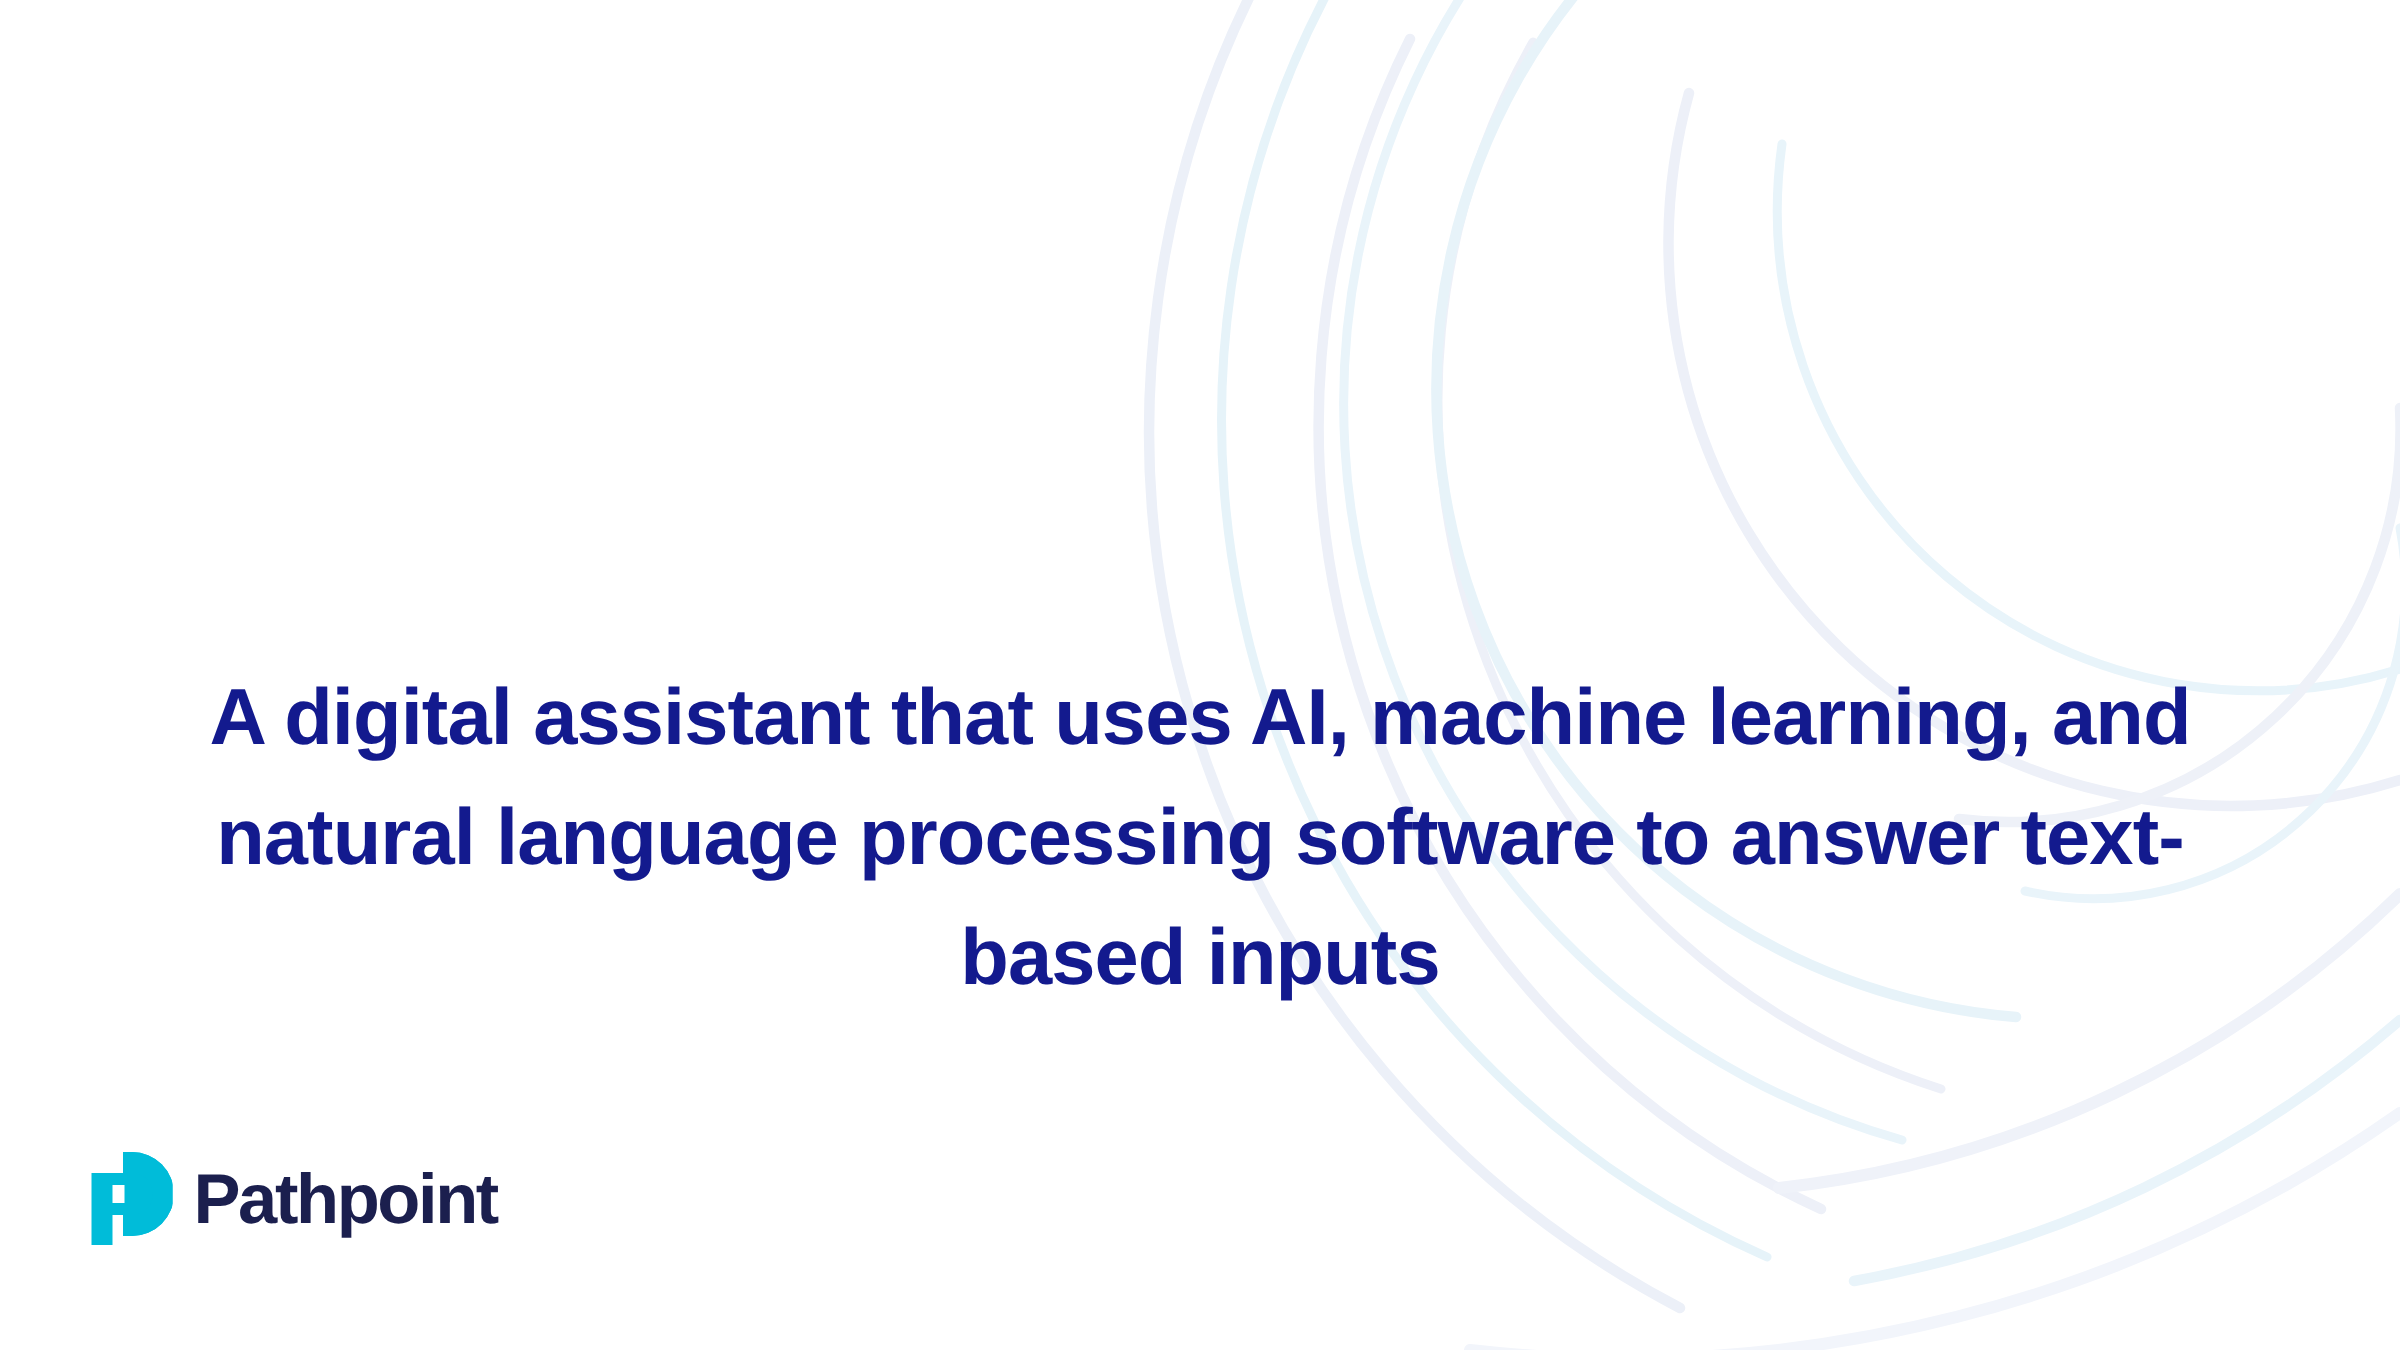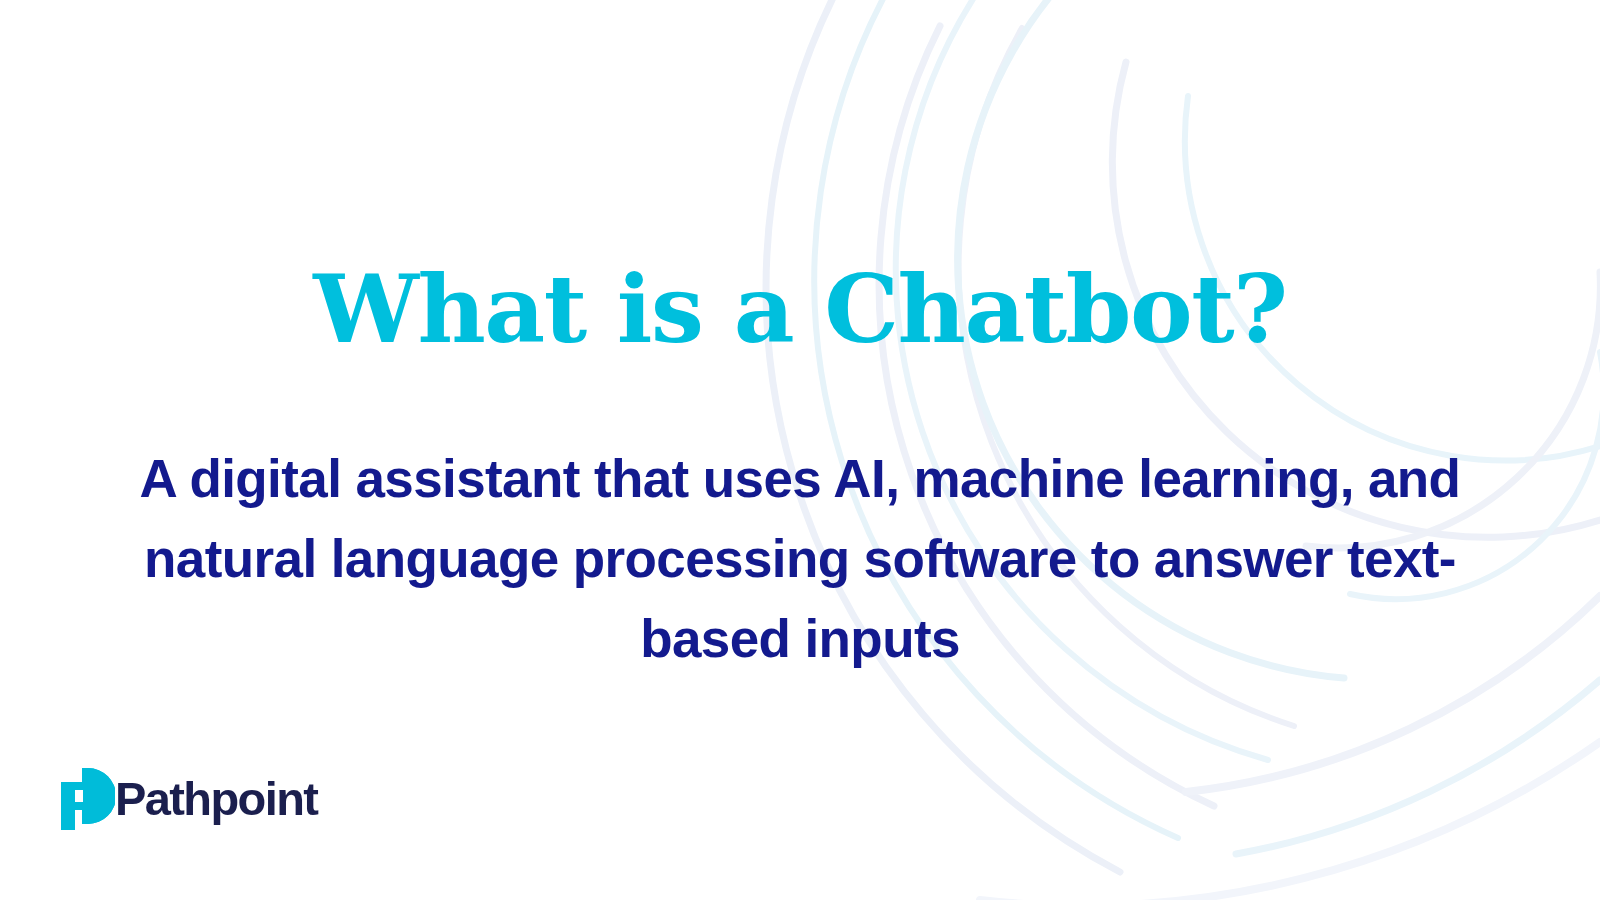--- a/index.html
+++ b/index.html
@@ -63,20 +63,21 @@
   }
 
   
   #logo {
     position: absolute;
     left: 55px;
     top: 766px;
     z-index: 3;
     display: flex;
     align-items: center;
+    gap: 14px;
   }
 
   #logo-mark {
     display: block;
     width: 60px;
     height: 66px;
   }
 
   #logo-wordmark {
     font-family: "Liberation Sans", sans-serif;
@@ -107,21 +108,20 @@
       <path d="M 1188 96 A 320 320 0 0 0 1600 446" stroke="#e8f4fa" stroke-width="6"></path>
       <path d="M 1600 272 A 262 262 0 0 1 1306 546" stroke="#eef1f8" stroke-width="7"></path>
       <path d="M 1600 352 A 208 208 0 0 1 1350 594" stroke="#e9f4fa" stroke-width="6"></path>
 
       <path d="M 1186 792 A 700 700 0 0 0 1600 596" stroke="#eff2f9" stroke-width="8"></path>
       <path d="M 1236 854 A 760 760 0 0 0 1600 680" stroke="#e9f4fa" stroke-width="7"></path>
       <path d="M 980 900  A 900 900 0 0 0 1600 742" stroke="#f2f5fb" stroke-width="8"></path>
     </g>
   </svg>
 
-  <h1 id="title">What is a Chatbot?</h1>
 
   <p id="body-copy">A digital assistant that uses AI, machine learning, and natural language processing software to answer text-based inputs</p>
 
   <div id="logo">
 
     <svg id="logo-mark" viewBox="0 0 60 66" xmlns="http://www.w3.org/2000/svg" aria-hidden="true">
 
       <path d="M 27 2 L 33 2 A 28 28 0 0 1 33 58 L 27 58 Z" fill="#00bcd9"></path>
       <path d="M 33 2 A 28 28 0 0 1 33 58 L 33 44 A 14 14 0 0 0 33 16 Z" fill="#00bcd9"></path>
 

